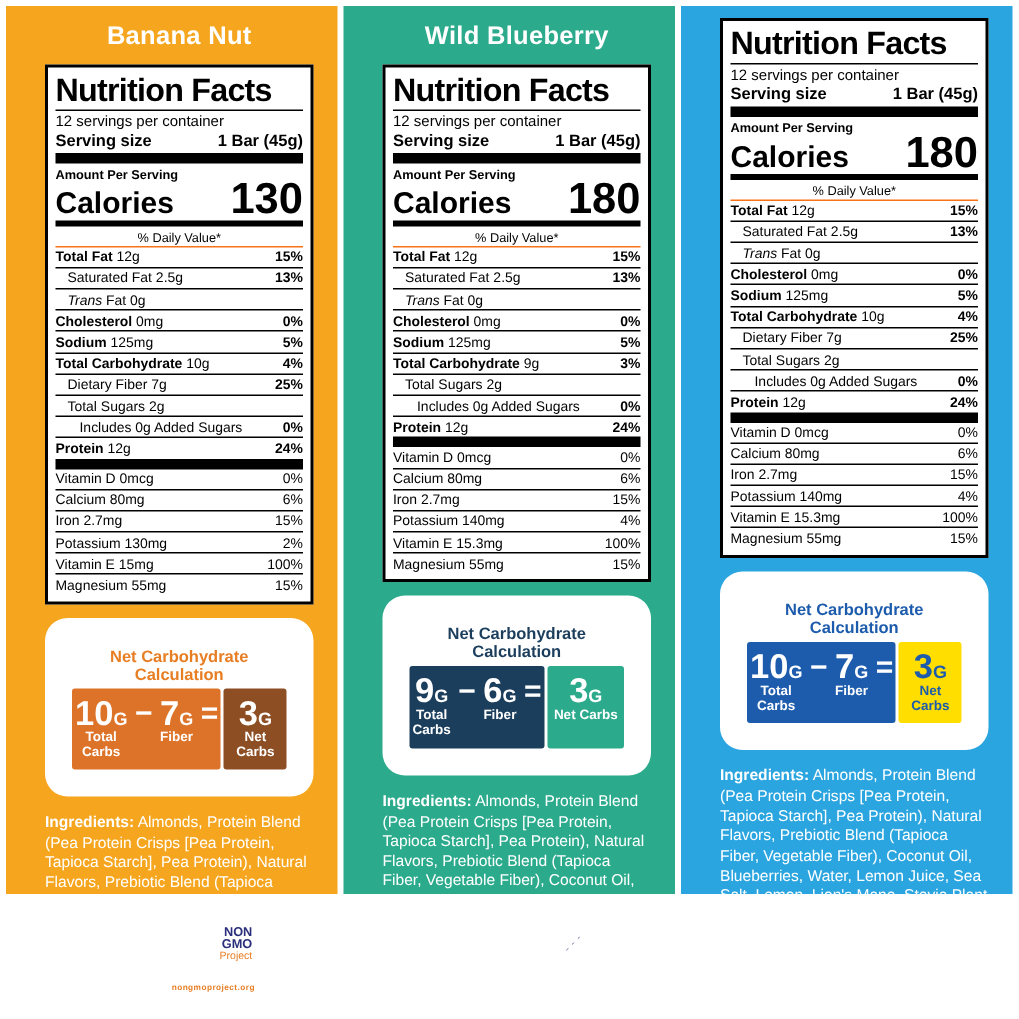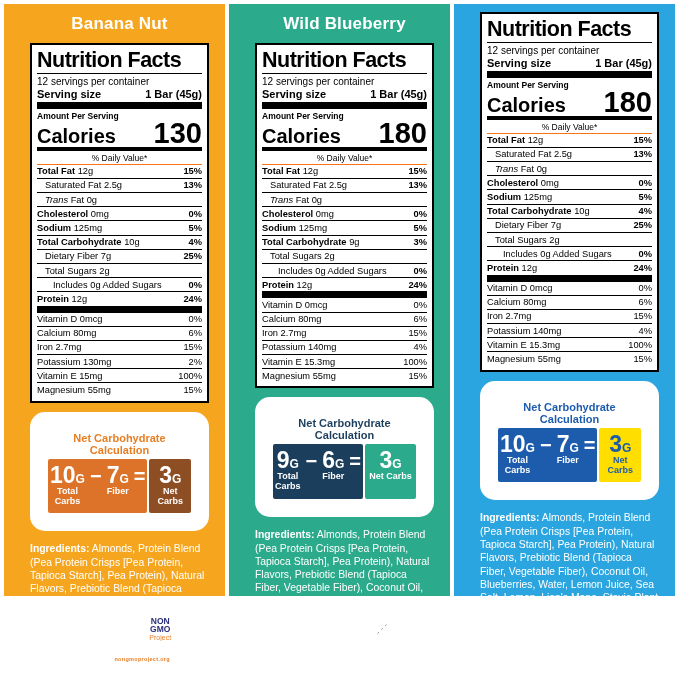--- a/index.html
+++ b/index.html
@@ -48,21 +48,21 @@
   .ing b{font-weight:bold;}
   
   .footer{height:75px;margin-top:4px;display:flex;justify-content:center;align-items:center;gap:25px;padding-bottom:0;}
   .badge{display:flex;flex-direction:column;align-items:center;color:#fff;}
   .bcirc{width:42px;height:42px;border:3px solid #fff;border-radius:50%;display:flex;align-items:center;justify-content:center;position:relative;box-sizing:border-box;}
   .slash{position:absolute;width:50px;height:3.5px;background:#fff;transform:rotate(-45deg);left:-7px;top:17px;border-radius:2px;}
   .blabel{font-size:8.5px;font-weight:bold;letter-spacing:0.5px;margin-top:5px;white-space:nowrap;}
   .ku{font-size:24px;font-weight:bold;color:#fff;line-height:1;}
   
   .ngmo{width:88px;height:54px;border:2px solid #fff;position:relative;box-sizing:border-box;}
-  .ngmo-box{position:absolute;top:2px;right:2px;width:44px;background:#fff;color:#2A2E7B;text-align:center;line-height:1;padding:2px 0;}
+  .ngmo-box{position:absolute;top:2px;right:16px;width:44px;background:#fff;color:#2A2E7B;text-align:right;line-height:1;padding:2px 0;}
   .ngmo-box .l1{font-size:8.5px;font-weight:bold;}
   .ngmo-box .l2{font-size:8.5px;font-weight:bold;}
   .ngmo-box .l3{font-size:7px;color:#E87E23;}
   .ngmo-ver{position:absolute;bottom:11px;left:0;right:0;text-align:center;font-size:7.5px;letter-spacing:2.5px;color:#fff;border-top:1px solid #fff;padding-top:1px;}
   .ngmo-url{position:absolute;bottom:1px;left:0;right:0;text-align:center;font-size:5.5px;font-weight:bold;color:#E87E23;border-top:1px solid #fff;padding-top:1px;letter-spacing:0.3px;}
   .ngmo svg{position:absolute;left:2px;top:3px;}
   
   .gf{display:flex;flex-direction:column;align-items:flex-start;color:#fff;position:relative;}
   .gf-cert{font-size:7.5px;font-weight:bold;letter-spacing:1.5px;border-bottom:2px solid #fff;padding:0 2px 1px 2px;}
   .gf-main{display:flex;align-items:center;}

